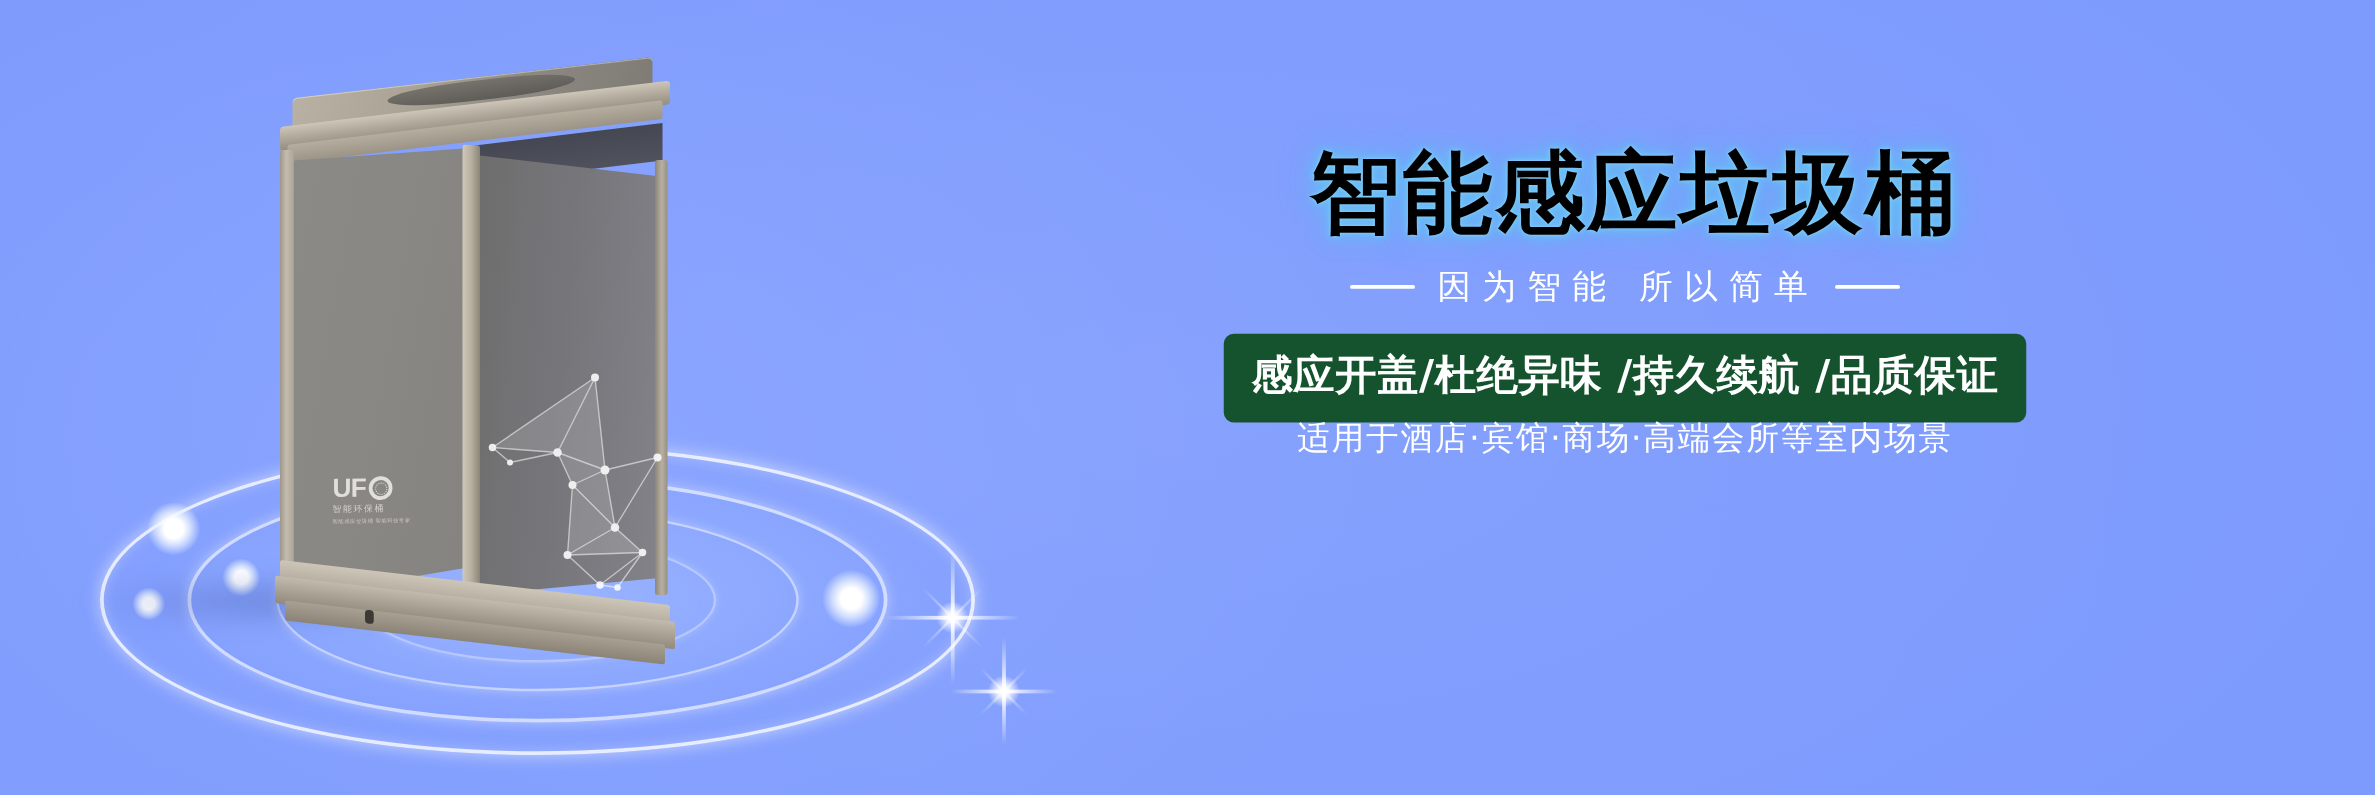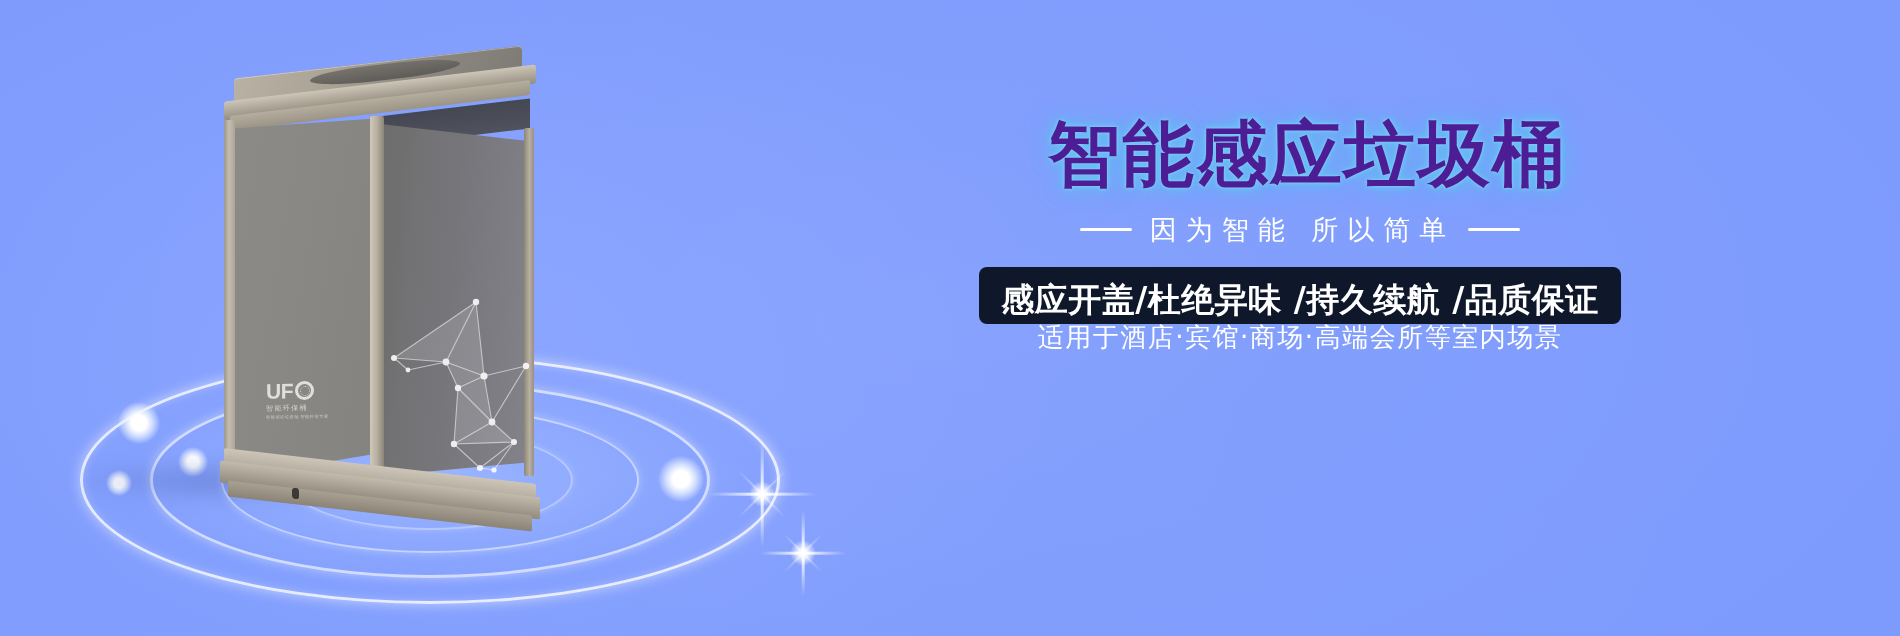--- a/index.html
+++ b/index.html
@@ -336,21 +336,21 @@
     left: 880px;
     top: 118px;
     width: 840px;
     text-align: center;
   }
 
   .headline {
     font-size: 72px;
     font-weight: 700;
     line-height: 1;
-    color: #4c1d95;
+    color: #000000;
     letter-spacing: 2px;
     margin: 0 0 0 0;
     padding-left: 14px;
     text-shadow:
       0 0 2px #8fd4fa,
       0 0 5px #79c8f6,
       0 0 11px #62bdf4,
       0 0 20px rgba(92,190,245,0.75),
       0 0 34px rgba(92,190,245,0.45);
     font-family: "DejaVu Sans", "Liberation Sans", sans-serif;
@@ -381,26 +381,26 @@
     font-family: "DejaVu Sans", "Liberation Sans", sans-serif;
   }
 
   .pill-wrap {
     margin-top: 24px;
     display: flex;
     justify-content: center;
   }
   .pill {
     display: inline-block;
-    background: #0f172a;
+    background: #14532d;
     color: #ffffff;
     font-size: 33px;
     font-weight: 700;
     line-height: 1;
-    padding: 16px 22px 8px;
+    padding: 16px 22px 22px;
     border-radius: 8px;
     white-space: nowrap;
     letter-spacing: 0.5px;
     font-family: "DejaVu Sans", "Liberation Sans", sans-serif;
   }
 
   .scene {
     font-size: 26px;
     color: #ffffff;
     letter-spacing: 1.5px;

